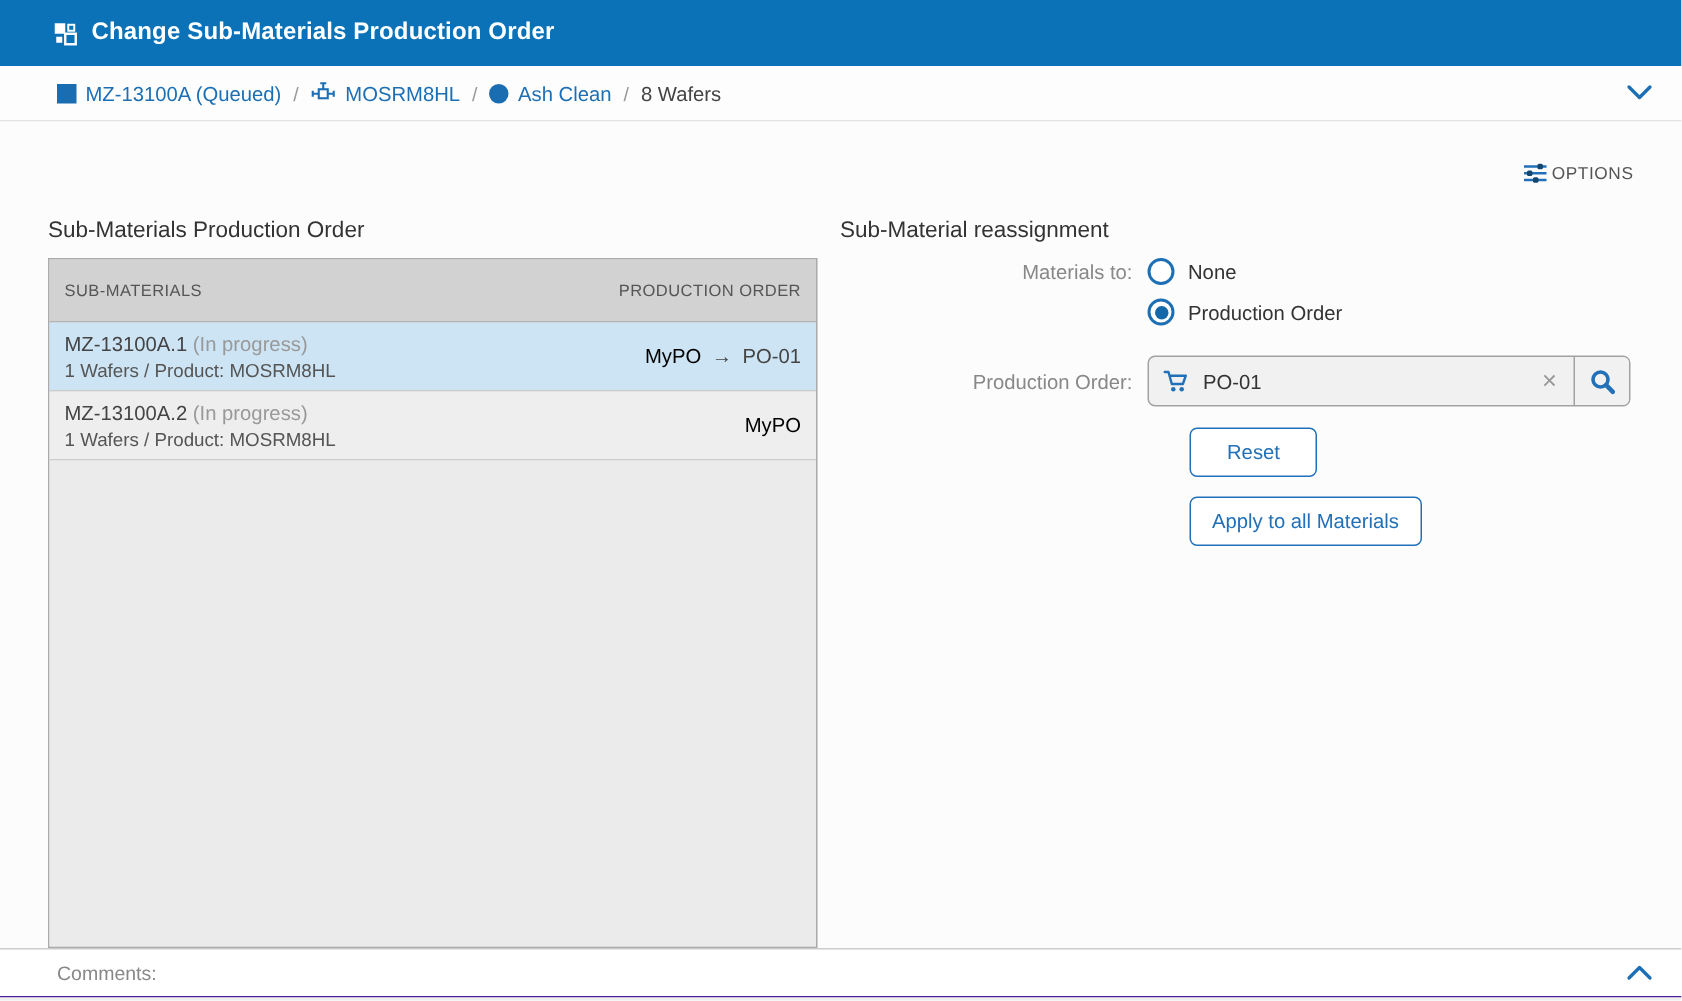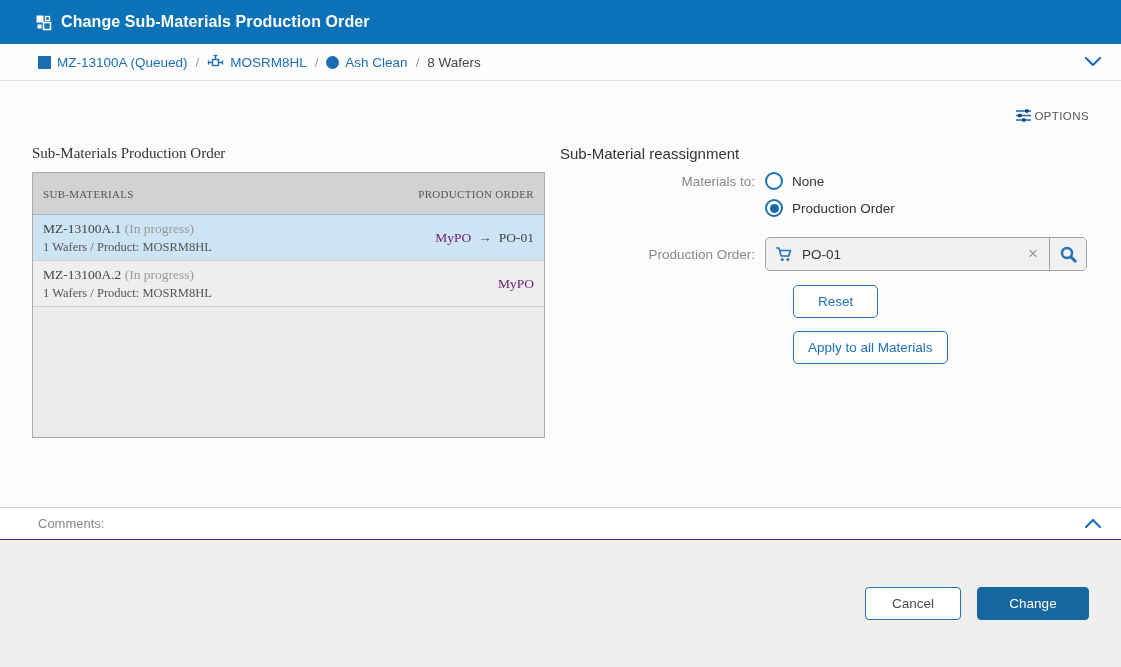--- a/index.html
+++ b/index.html
@@ -58,24 +58,24 @@
   .options-btn {
     background: none; border: none; cursor: pointer;
     display: flex; align-items: center; gap: 2px;
     color: #555; font-size: 11.5px; letter-spacing: 0.4px;
     font-family: inherit;
   }
   .columns { display: flex; margin-top: 18px; }
   .panel-title { font-size: 15px; font-weight: 400; color: #333; margin-bottom: 10px; }
 
   
-  .left-panel { width: 513px; flex: 0 0 513px; font-family: Liberation Serif, serif; }
+  .left-panel { width: 513px; flex: 0 0 513px; }
   .sm-table {
     border: 1px solid #ababab;
-    height: 266px;
+    height: 460px;
     background: #ebebeb;
     display: flex; flex-direction: column;
   }
   .sm-thead {
     height: 42px; flex: 0 0 42px;
     background: #d2d2d2;
     border-bottom: 1px solid #b3b3b3;
     display: flex; justify-content: space-between; align-items: center;
     padding: 0 10px;
     font-size: 11px; color: #555; letter-spacing: 0.3px;
@@ -88,21 +88,21 @@
     background: #eeeeee;
     cursor: pointer;
   }
   .sm-row.selected { background: #cde4f4; }
   .sm-row-left { display: flex; flex-direction: column; justify-content: center; gap: 3px; }
   .sm-row-line1 { font-size: 13.5px; }
   .sm-id { color: #444; }
   .sm-status { color: #999; }
   .sm-detail { font-size: 12.5px; color: #555; }
   .sm-row-right { display: flex; align-items: center; gap: 7px; font-size: 13.5px; }
-  .po-from { color: #701a75; }
+  .po-from { color: #000000; }
   .po-arrow { color: #444; }
   .po-to { color: #444; }
   .sm-empty { flex: 1 1 auto; background: #ebebeb; }
 
   
   .right-panel { flex: 1 1 auto; padding-left: 15px; }
   .form-row { display: flex; margin-bottom: 13px; }
   .form-label {
     width: 205px; flex: 0 0 205px;
     text-align: right; padding-right: 10px;

